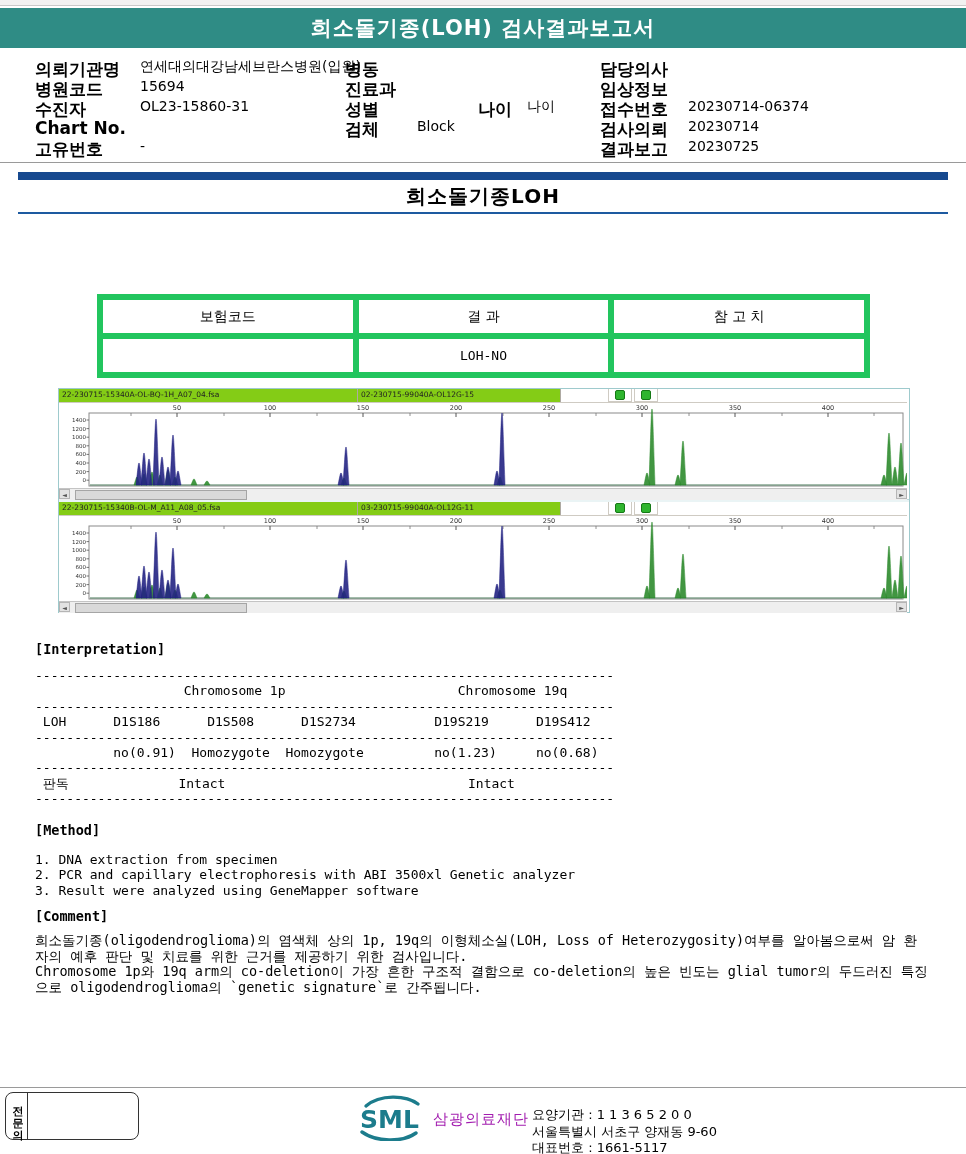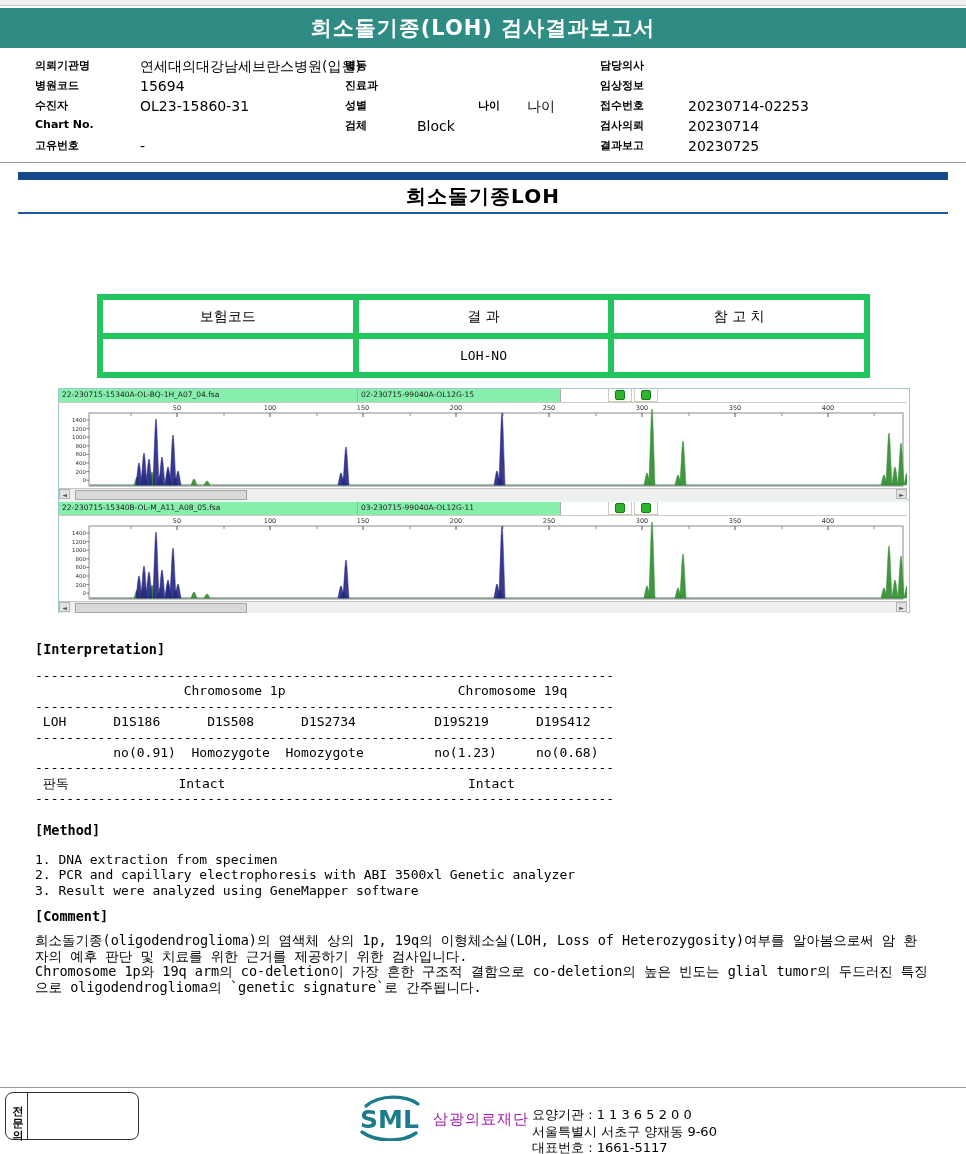--- a/index.html
+++ b/index.html
@@ -5,39 +5,39 @@
   html,body{margin:0;padding:0;}
   body{width:966px;height:1154px;position:relative;background:#fff;
        font-family:"DejaVu Sans","Liberation Sans",sans-serif;color:#000;overflow:hidden;}
   .abs{position:absolute;}
   
   .top-strip{top:0;left:0;width:966px;height:5px;background:#f1f1f1;border-bottom:1px solid #c9c9c9;}
   
   .banner{top:8px;left:0;width:966px;height:40px;background:#2f8c85;color:#fff;
           font-size:21px;font-weight:bold;text-align:center;line-height:40px;letter-spacing:1px;}
   
-  .lab{font-size:11px;font-weight:bold;white-space:nowrap;}
+  .lab{font-size:17px;font-weight:bold;white-space:nowrap;}
   .val{font-size:14px;white-space:nowrap;}
   .info-bottom{top:162px;left:0;width:966px;border-top:1px solid #9a9a9a;}
   
   .navy-bar{top:172px;left:18px;width:930px;height:8px;background:#17498f;}
   .sec-title{top:183px;left:0;width:966px;text-align:center;font-size:20px;font-weight:bold;letter-spacing:1px;}
   .navy-line{top:212px;left:18px;width:930px;border-top:2px solid #1d5aa0;}
   
   table.res{position:absolute;top:294px;left:97px;width:773px;border-collapse:collapse;
             border:2px solid #000;table-layout:fixed;}
   table.res td{border:6px solid #22c55e;text-align:center;font-size:14px;height:31px;}
   table.res td.mono{font-family:"DejaVu Sans Mono",monospace;font-size:13px;}
   
   .eg-wrap{top:388px;left:58px;width:850px;border:1px solid #9ecacd;background:#fff;}
   .eg-panel{position:relative;width:848px;height:110px;background:#fff;}
   .eg-divider{height:2px;background:#eaf4f5;border-top:1px solid #b9d8da;}
   .eg-header{display:flex;height:13px;background:#fff;border-bottom:1px solid #cfcbc3;
              font-size:7.5px;color:#222;line-height:12px;}
-  .eg-cell{background:#86efac;border-right:1px solid #aeaaa2;padding:0 3px;overflow:hidden;white-space:nowrap;}
+  .eg-cell{background:#84cc16;border-right:1px solid #aeaaa2;padding:0 3px;overflow:hidden;white-space:nowrap;}
   .eg-cell.c1{width:292px;}
   .eg-cell.c2{width:196px;}
   .eg-cell.c3{width:38px;margin-top:36px;}
   .eg-led-cell{width:22px;background:#fff;border:1px solid #cfcbc3;border-top:none;margin-left:2px;
                display:flex;align-items:center;justify-content:center;}
   .eg-led{width:8px;height:8px;background:#2eb52e;border:1px solid #157815;border-radius:2px;}
   svg.eg-svg{display:block;}
   .eg-scroll{position:relative;height:11px;background:#efefef;border-top:1px solid #c4c4c4;}
   .eg-arrow{position:absolute;top:0;width:11px;height:10px;background:#e2e2e2;border:1px solid #b5b5b5;
             font-size:6px;line-height:9px;text-align:center;color:#555;box-sizing:border-box;}
@@ -91,21 +91,21 @@
   <span class="abs lab" style="left:478px;top:98px">나이</span>
   <span class="abs val" style="left:527px;top:98px">나이</span>
   <span class="abs lab" style="left:345px;top:118px">검체</span>
   <span class="abs val" style="left:417px;top:118px">Block</span>
 
   <span class="abs lab" style="left:600px;top:58px">담당의사</span>
   <span class="abs val" style="left:688px;top:58px"></span>
   <span class="abs lab" style="left:600px;top:78px">임상정보</span>
   <span class="abs val" style="left:688px;top:78px"></span>
   <span class="abs lab" style="left:600px;top:98px">접수번호</span>
-  <span class="abs val" style="left:688px;top:98px">20230714-02253</span>
+  <span class="abs val" style="left:688px;top:98px">20230714-06374</span>
   <span class="abs lab" style="left:600px;top:118px">검사의뢰</span>
   <span class="abs val" style="left:688px;top:118px">20230714</span>
   <span class="abs lab" style="left:600px;top:138px">결과보고</span>
   <span class="abs val" style="left:688px;top:138px">20230725</span>
 </div>
 
 <div class="abs info-bottom"></div>
 
 <div class="abs navy-bar"></div>
 <div class="abs sec-title">희소돌기종LOH</div>

